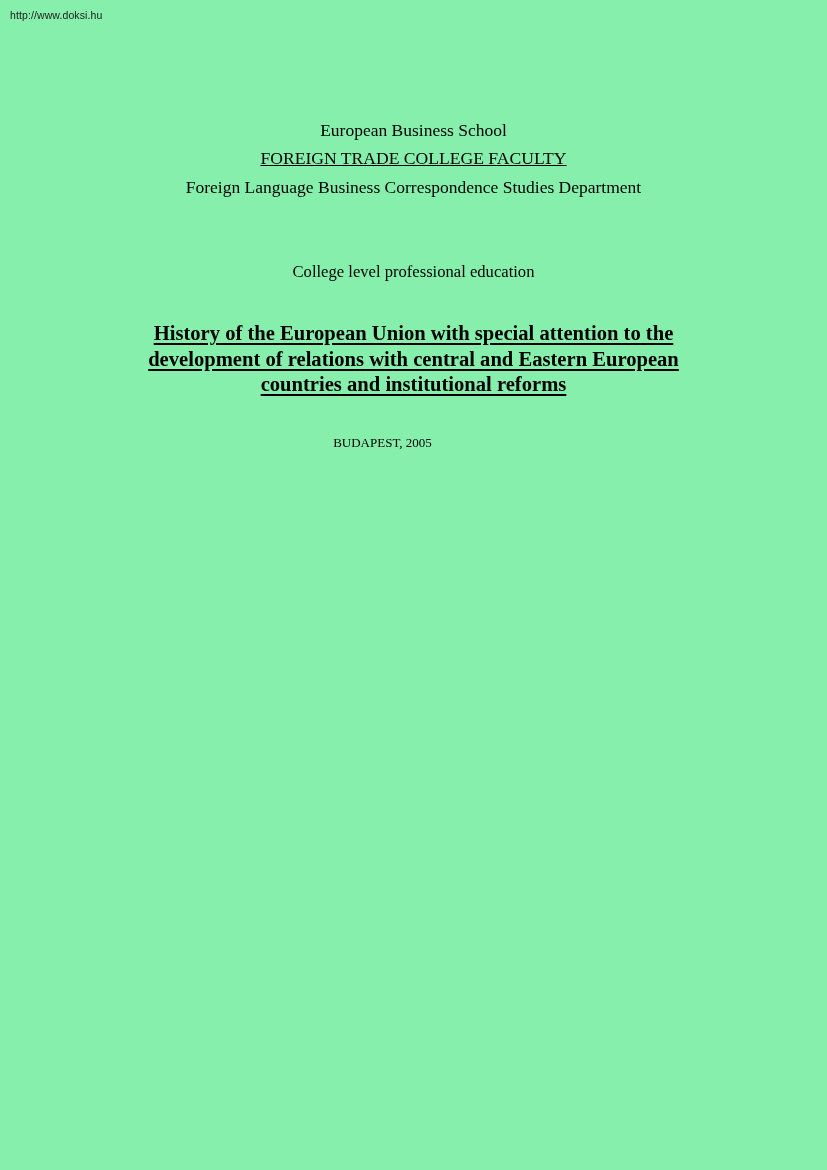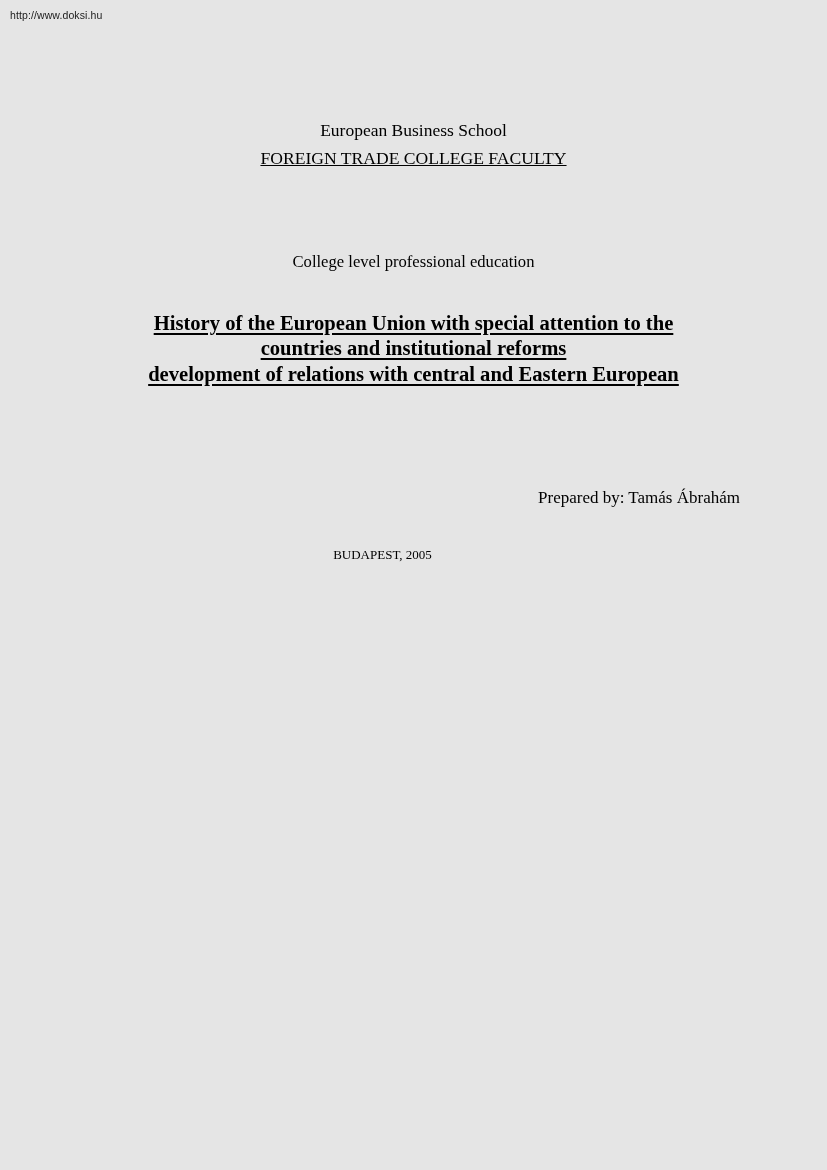--- a/index.html
+++ b/index.html
@@ -13,21 +13,21 @@
     font-family: "Liberation Serif", "DejaVu Serif", serif;
     color: #000000;
     position: relative;
     overflow: hidden;
   }
 
   .page {
     position: relative;
     width: 827px;
     height: 1170px;
-    background: #e5e5e5;
+    background: #86efac;
     box-sizing: border-box;
   }
 
   
   .watermark {
     position: absolute;
     left: 10px;
     top: 9px;
     font-family: "Liberation Sans", "DejaVu Sans", sans-serif;
     font-size: 10.5px;
@@ -56,21 +56,21 @@
     color: #000000;
     white-space: nowrap;
   }
 
   .inst-line.caps {
     font-size: 17.6px;
     text-decoration: underline;
   }
 
   .program-line {
-    margin-top: 77px;
+    margin-top: 59px;
     text-align: center;
     font-size: 16.6px;
     line-height: 24px;
     color: #000000;
   }
 
   .title-block {
     margin-top: 37px;
     text-align: center;
     font-family: Liberation Serif, serif;
@@ -110,29 +110,29 @@
 
 <div class="page">
 
   <div class="watermark">http://www.doksi.hu</div>
 
   <div class="content">
 
     <div class="inst-block">
       <div class="inst-line">European Business School</div>
       <div class="inst-line caps">FOREIGN TRADE COLLEGE FACULTY</div>
+      <div class="inst-line">Foreign Language Business Correspondence Studies Department</div>
     </div>
 
     <div class="program-line">College level professional education</div>
 
     <div class="title-block">
       <div class="title-line">History of the European Union with special attention to the</div>
+      <div class="title-line">development of relations with central and Eastern European</div>
       <div class="title-line">countries and institutional reforms</div>
-      <div class="title-line">development of relations with central and Eastern European</div>
     </div>
 
-    <div class="author-line">Prepared by: Tamás Ábrahám</div>
 
     <div class="city-line">BUDAPEST, 2005</div>
 
   </div>
 
 </div>
 
 </body></html>

